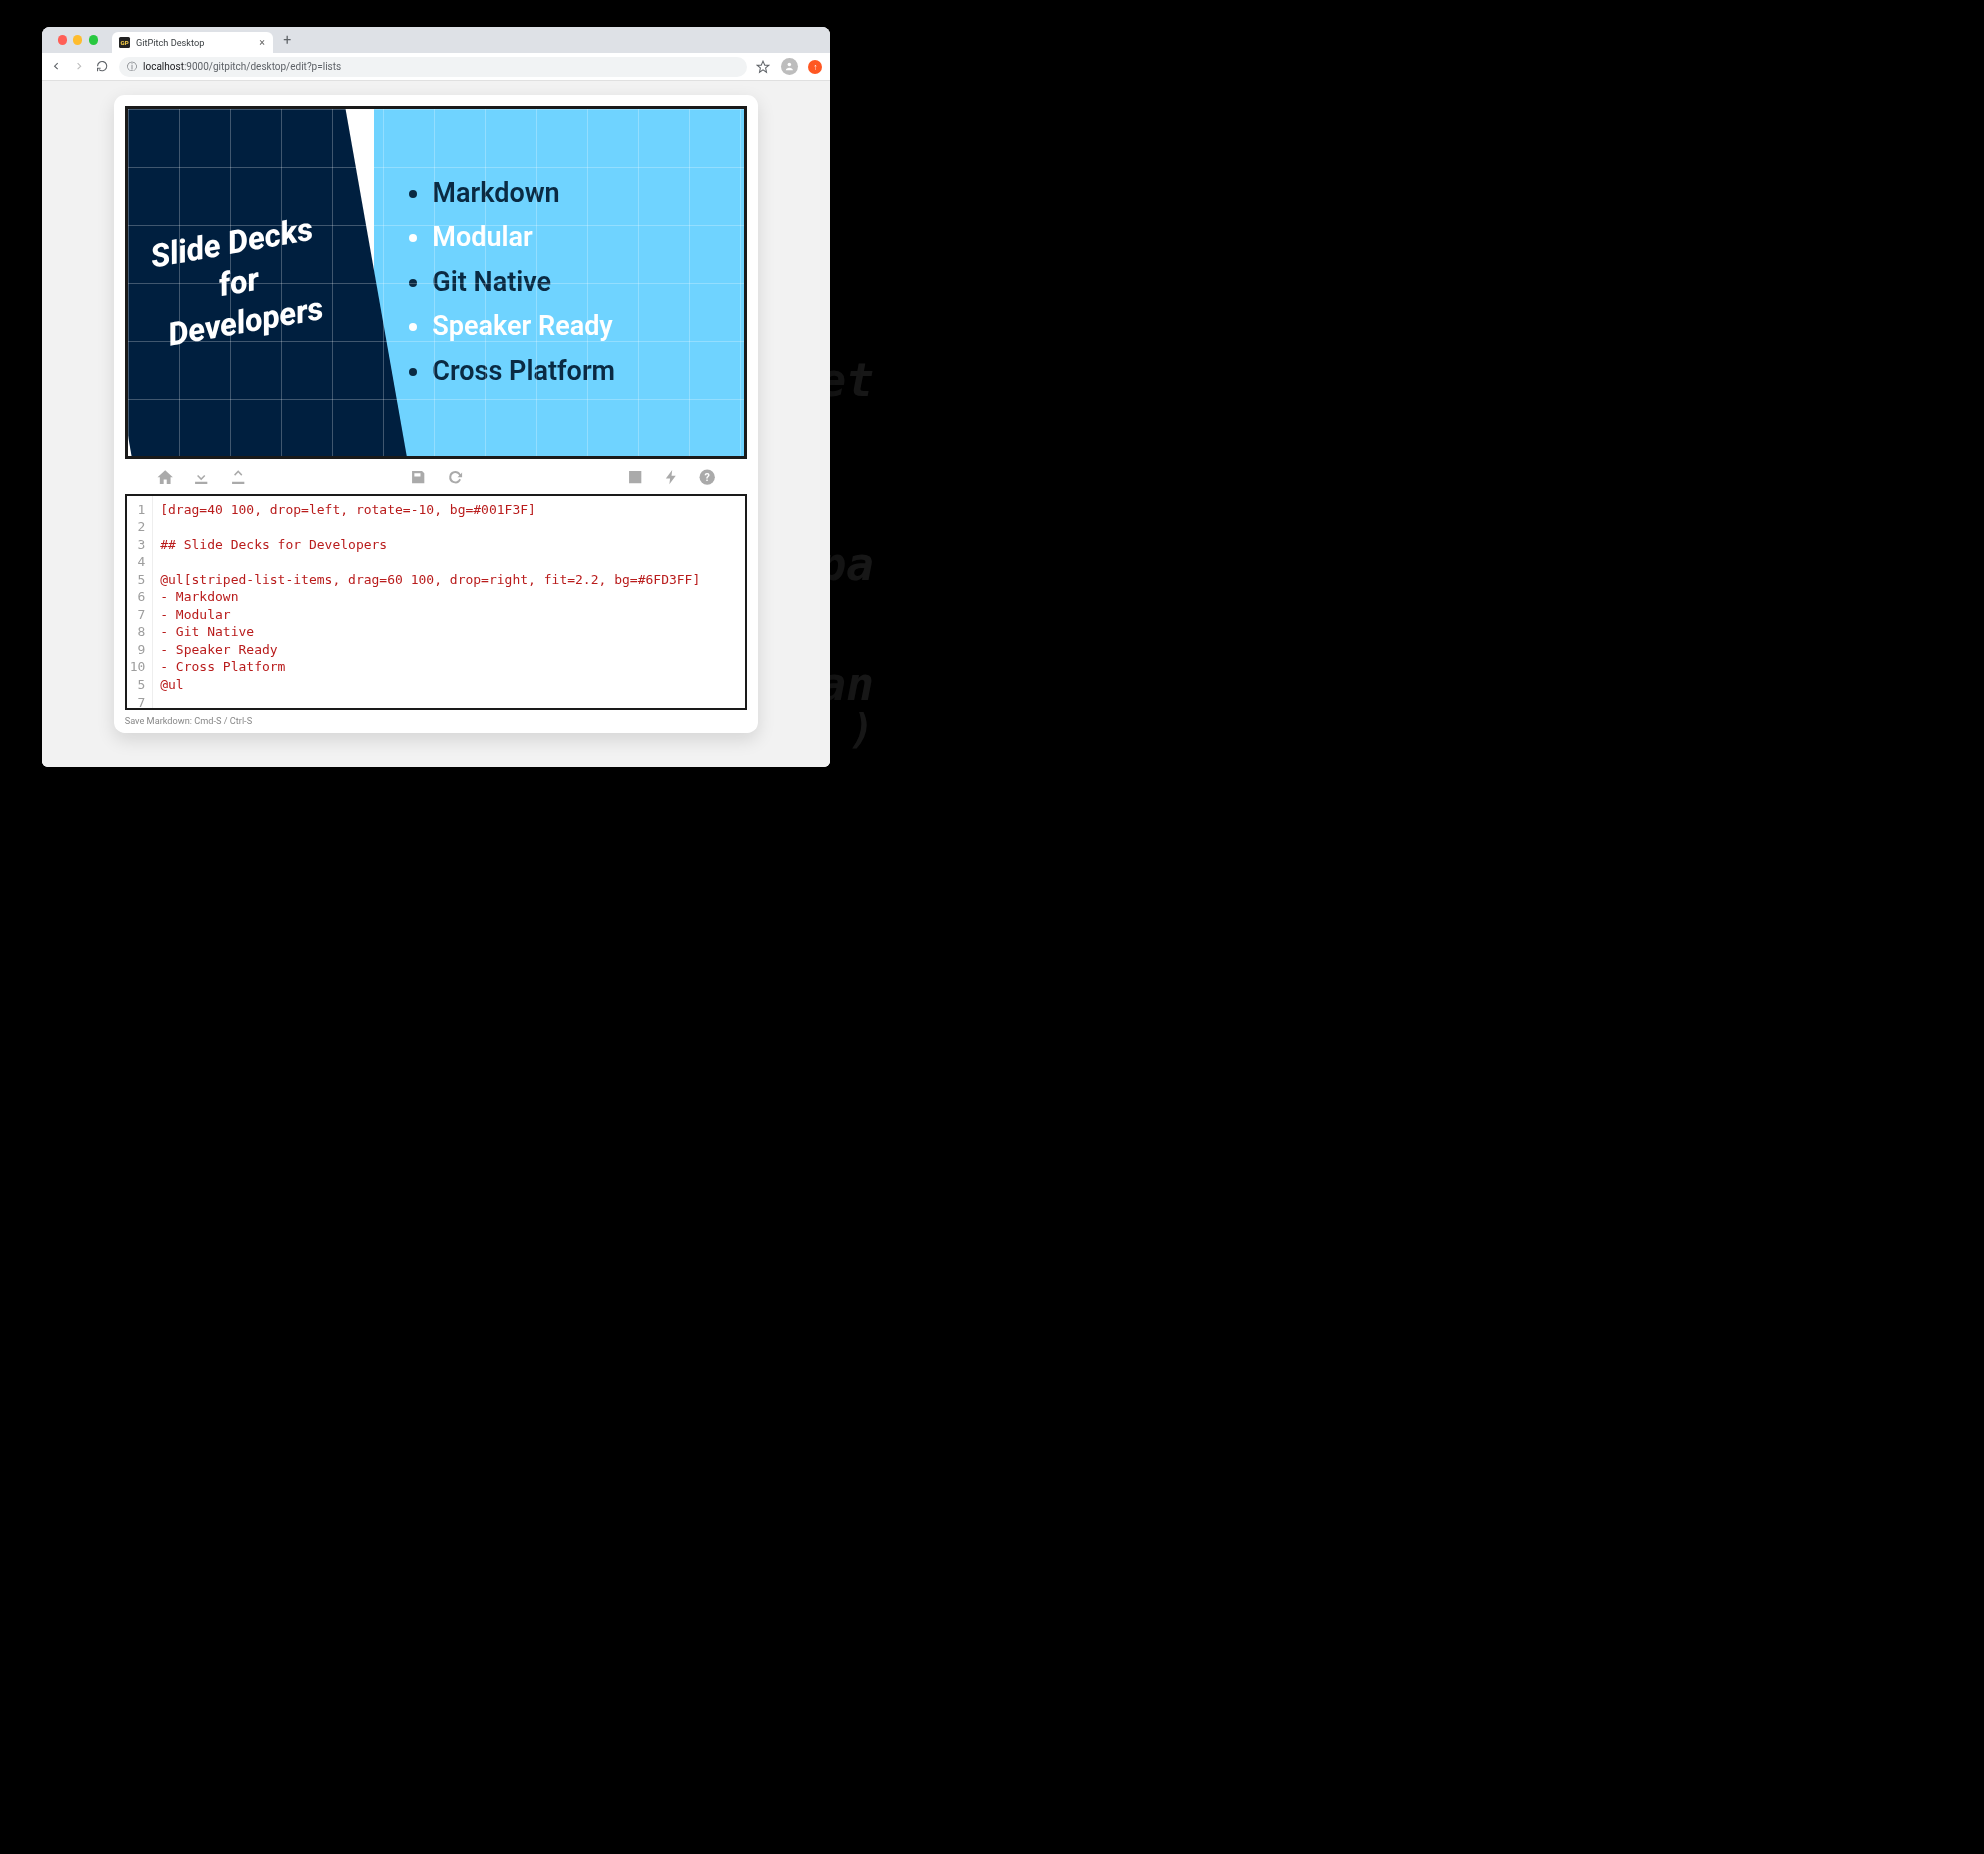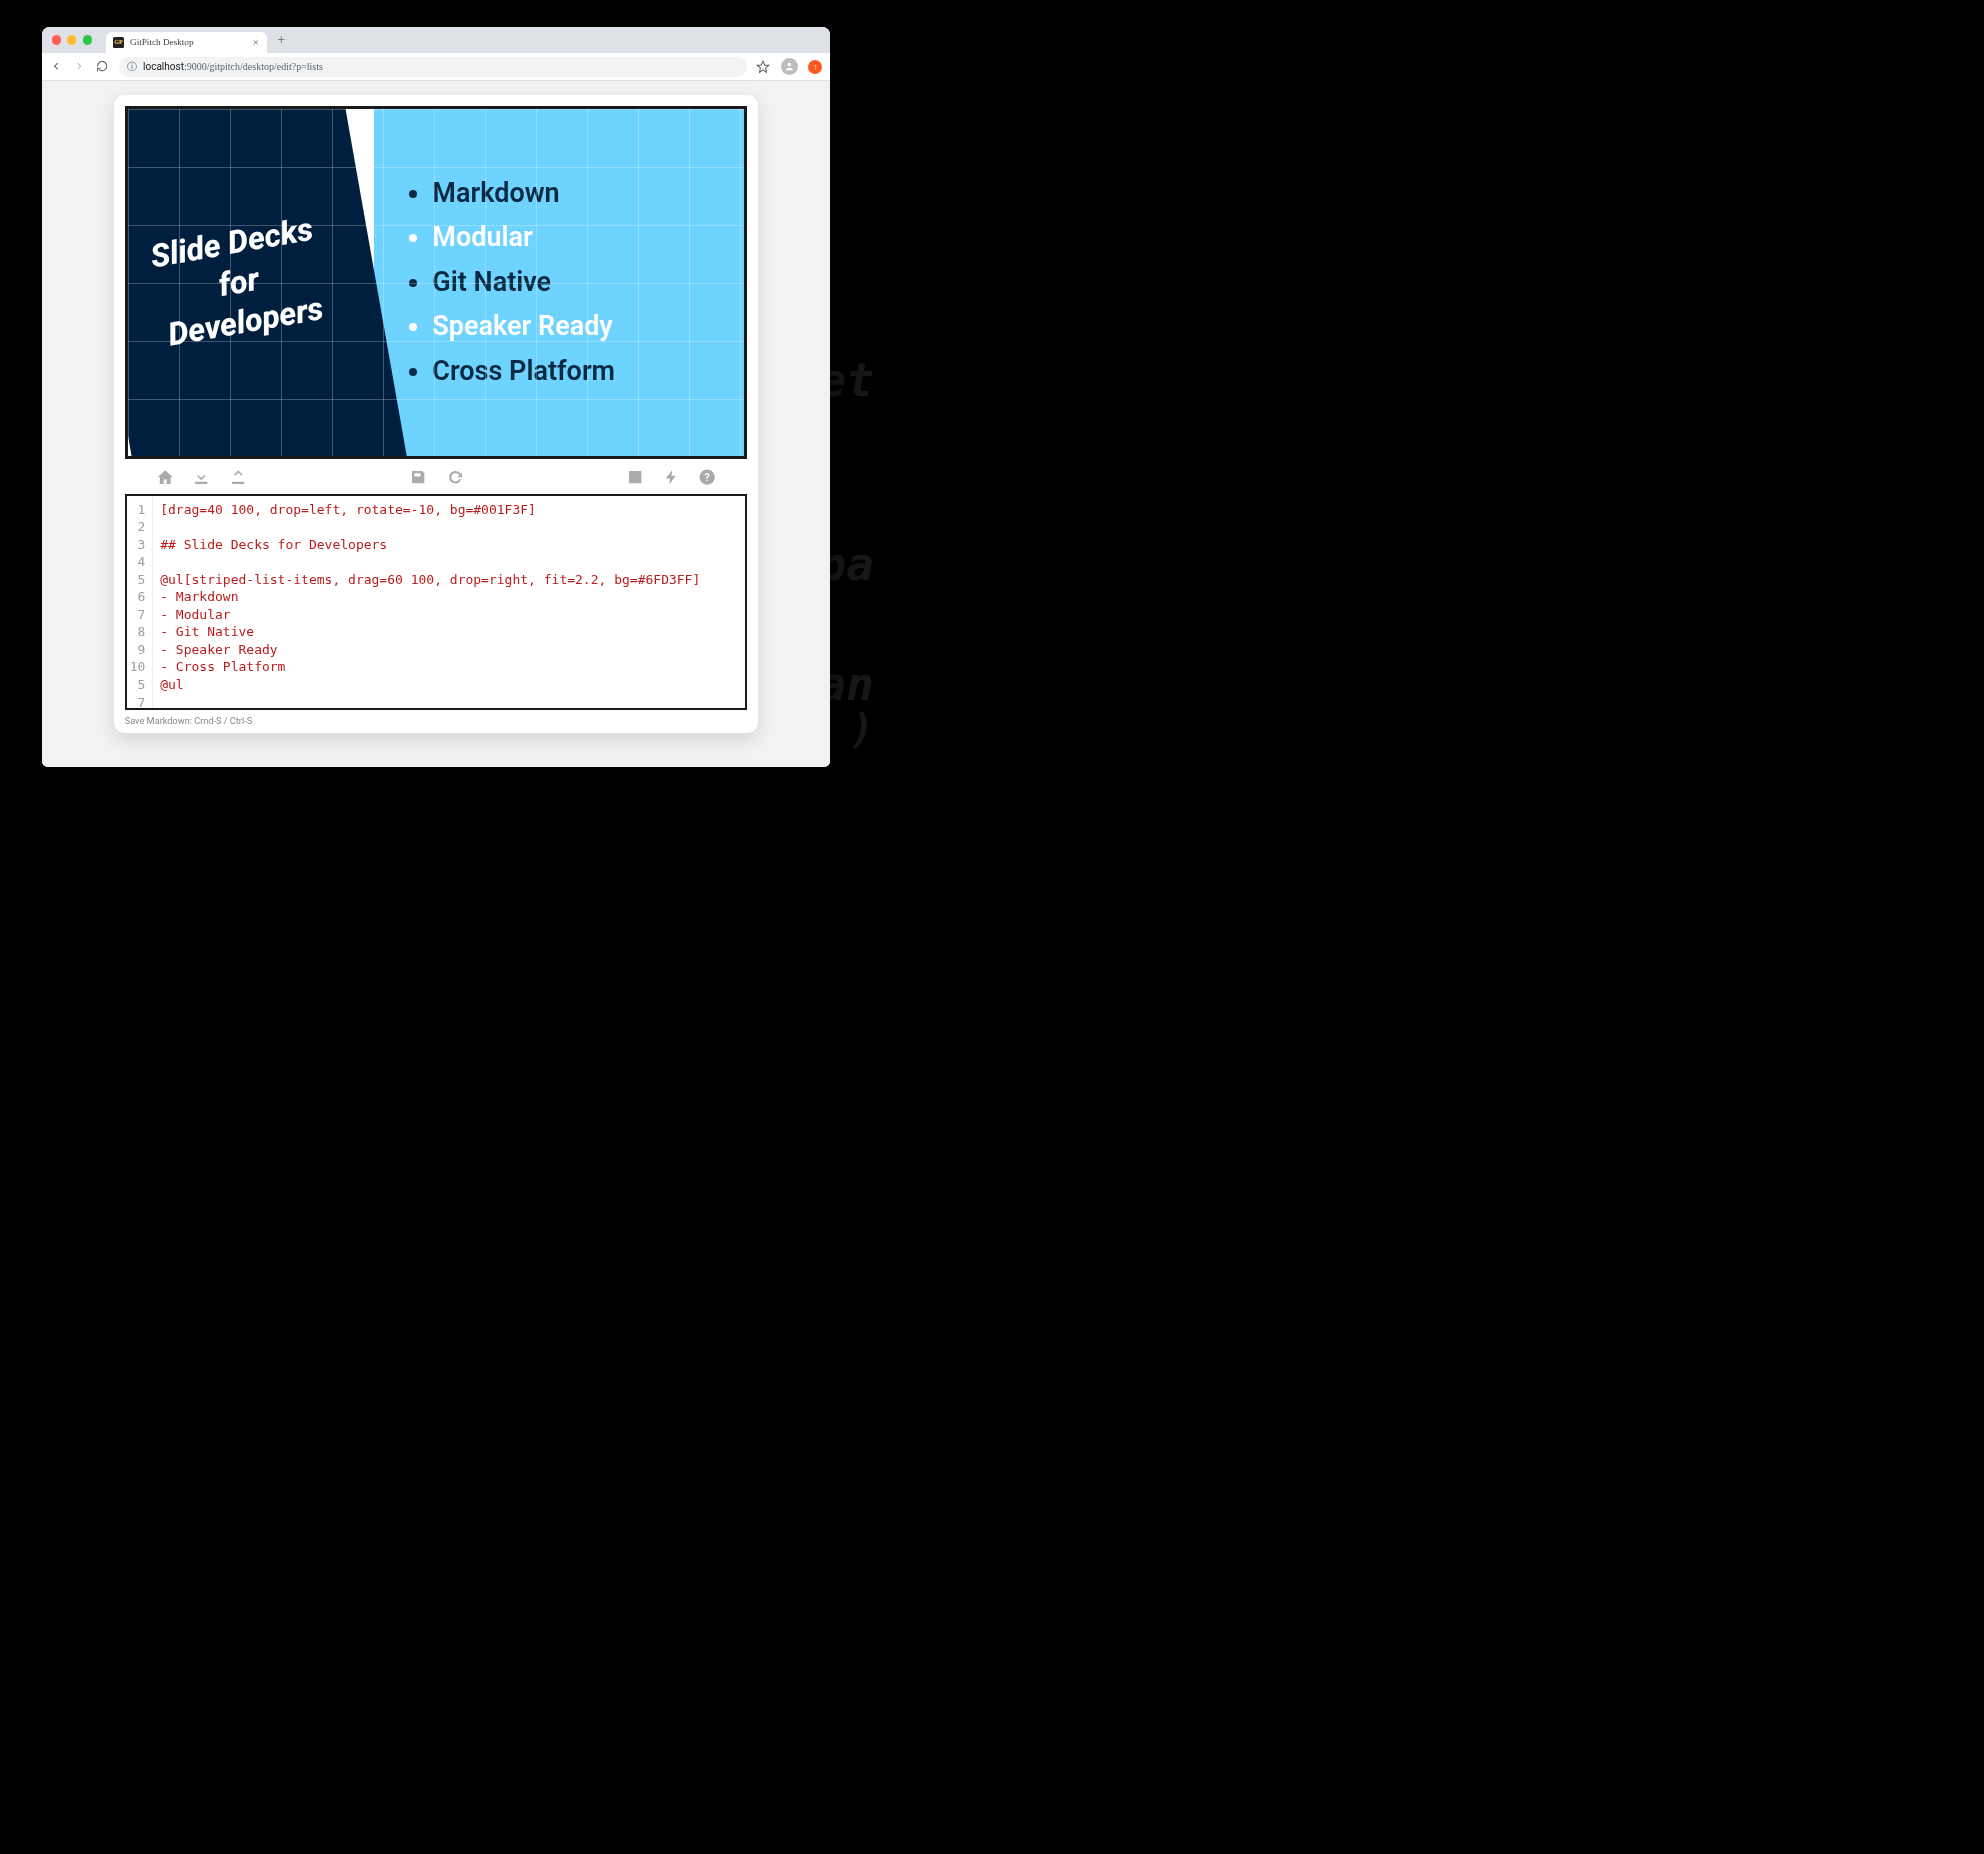--- a/index.html
+++ b/index.html
@@ -32,23 +32,22 @@
     box-shadow: 0 15.3px 46px rgba(0,0,0,0.5);
     display: flex;
     flex-direction: column;
     overflow: hidden;
   }
   .tab-bar {
     height: 26px;
     background: #dee1e6;
     display: flex;
     align-items: center;
-    padding-left: 10px;
+    padding-left: 16px;
     gap: 6.1px;
-    font-family: Liberation Serif, serif;
   }
   .traffic-lights { display: flex; gap: 6.1px; margin-right: 7.7px; }
   .dot { width: 9.2px; height: 9.2px; border-radius: 50%; }
   .dot.red { background: #ff5f57; }
   .dot.yellow { background: #febc2e; }
   .dot.green { background: #28c840; }
   .tab {
     background: #fff;
     height: 21.5px;
     border-radius: 6.1px 6.1px 0 0;
@@ -85,21 +84,21 @@
     border-radius: 10.7px;
     height: 20px;
     display:flex;
     align-items:center;
     padding: 0 7.7px;
     font-size:10px;
     color:#5f6368;
     gap:6.1px;
   }
   .url-host { color:#202124; }
-  .url-path { color:#5f6368;font-family:Liberation Serif, serif; }
+  .url-path { color:#5f6368; }
   .right-icons { display:flex; gap:10.7px; align-items:center; color:#5f6368; }
   .avatar-icon {
     width:17px;height:17px;border-radius:50%;background:#bdbdbd;
     display:flex;align-items:center;justify-content:center;color:#fff;font-size:10px;
   }
   .ext-icon {
     width:14px;height:14px;border-radius:50%;background:#ff5722;color:#fff;
     display:flex;align-items:center;justify-content:center;font-size:8.4px;font-weight:bold;
   }
   .content-area {

